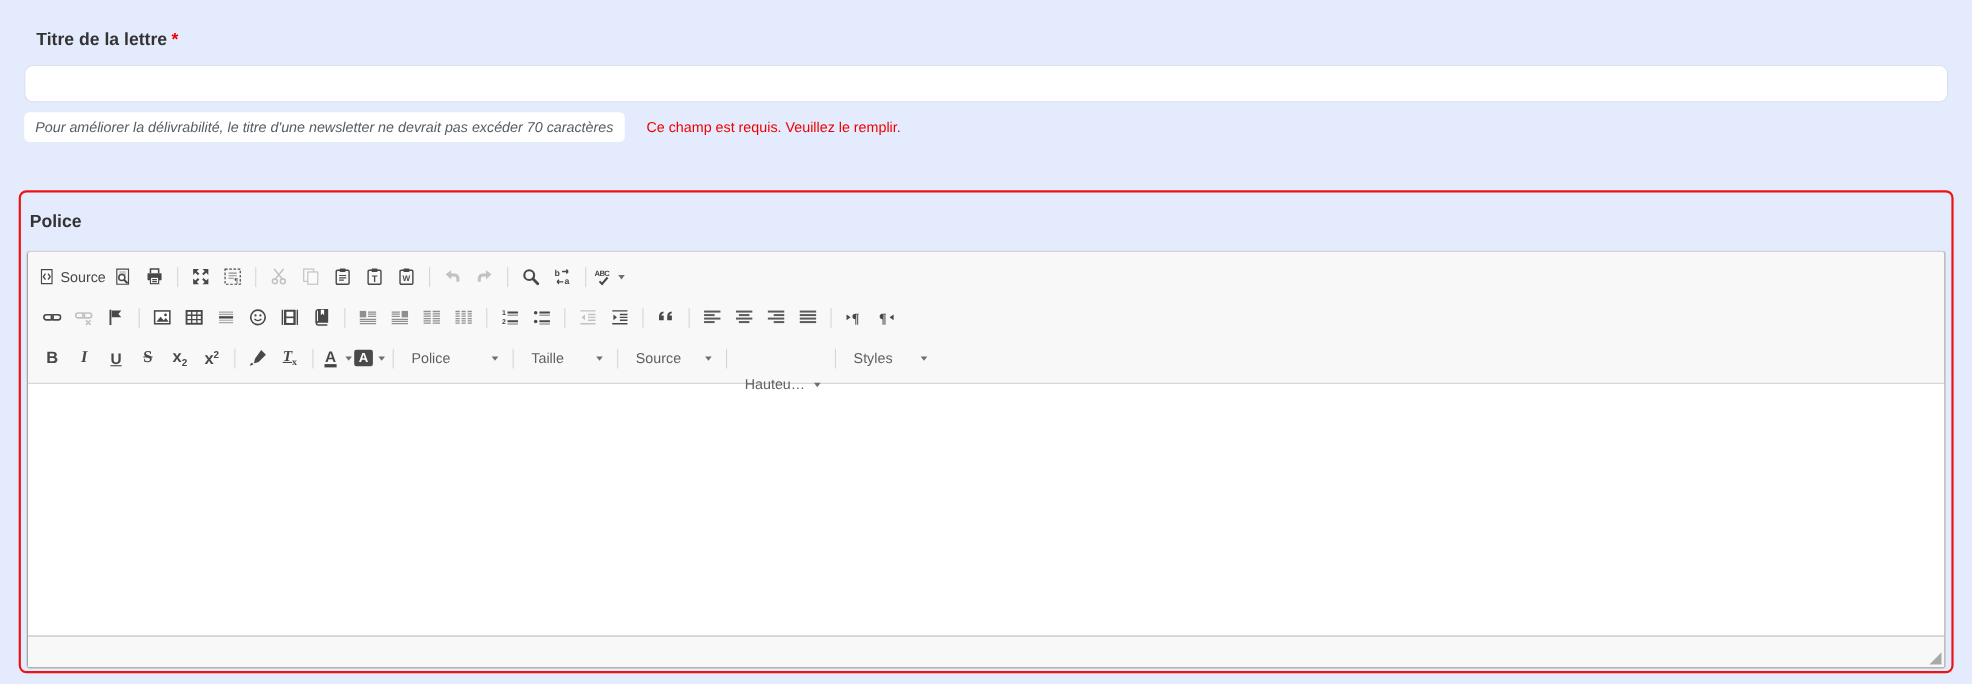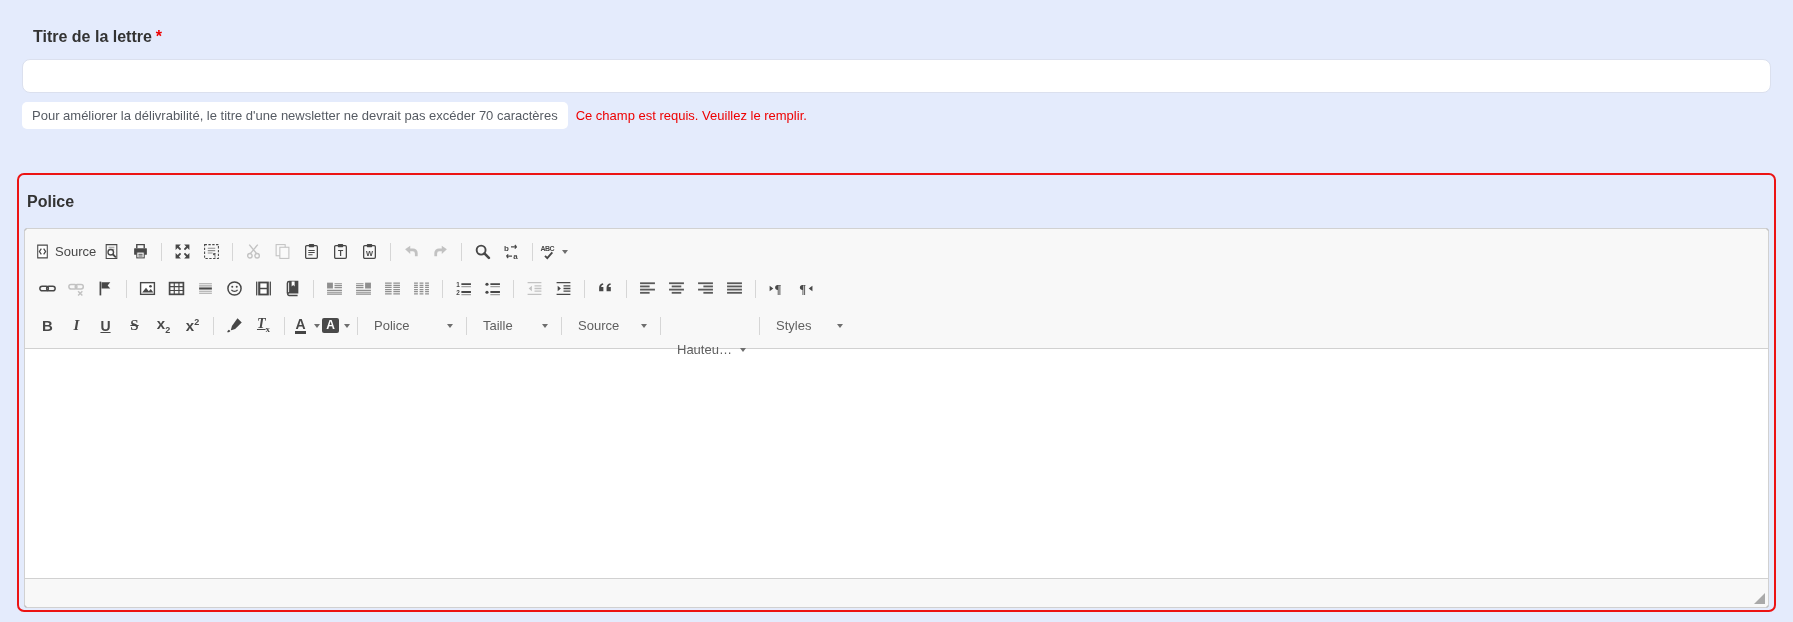--- a/index.html
+++ b/index.html
@@ -18,23 +18,23 @@
   .field-label{margin:0 0 13px 11px;font-size:16px;font-weight:700;color:var(--heading);line-height:19px;}
   .req{color:var(--error-red);margin-left:4px;}
   .title-input{
     display:block;width:100%;height:34px;border:1px solid #dbe0ee;border-radius:8px;
     background:#fff;outline:none;font-size:14px;padding:0 12px;color:#333;
     font-family:"Liberation Sans",sans-serif;
   }
   .hint-row{display:flex;align-items:center;margin-top:9px;}
   .hint-box{
     background:#fff;border-radius:5px;padding:5px 10px;
-    color:#565b63;font-size:13px;line-height:17px;white-space:nowrap;
-  }
-  .error-text{color:var(--error-red);font-size:13px;margin-left:8px;white-space:nowrap;}
+    font-style:italic;color:#565b63;font-size:13px;line-height:17px;white-space:nowrap;
+  }
+  .error-text{color:var(--error-red);font-size:13px;margin-left:20px;white-space:nowrap;}
   
   .content-card{
     margin:44px 17px 0;height:439px;
     border:2px solid var(--accent-red);border-radius:7px;
   }
   .content-title{padding:17px 8px 0;font-size:16px;font-weight:700;color:var(--heading);line-height:19px;}
   
   .editor{
     margin:17px 5px 0;border:1px solid var(--chrome-border);border-radius:3px;
     background:#404040;overflow:hidden;

